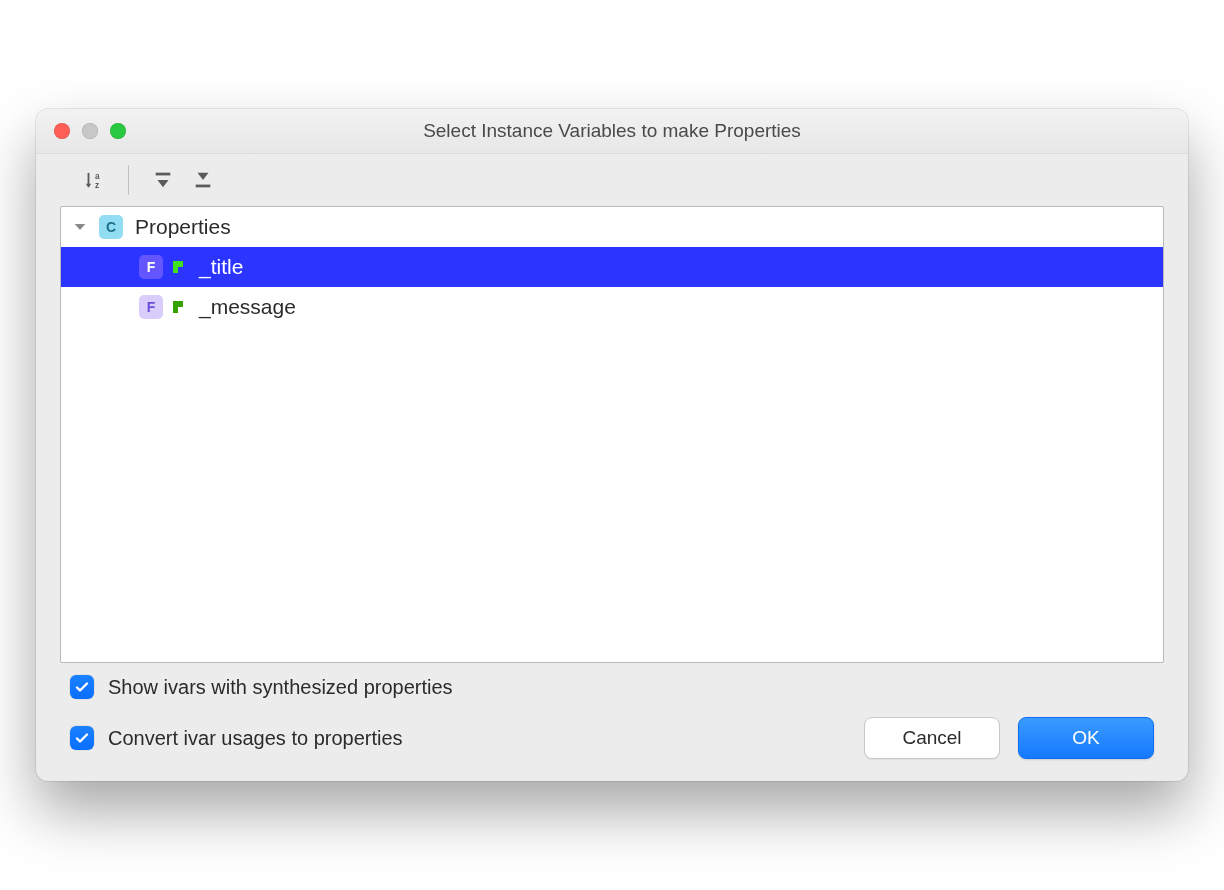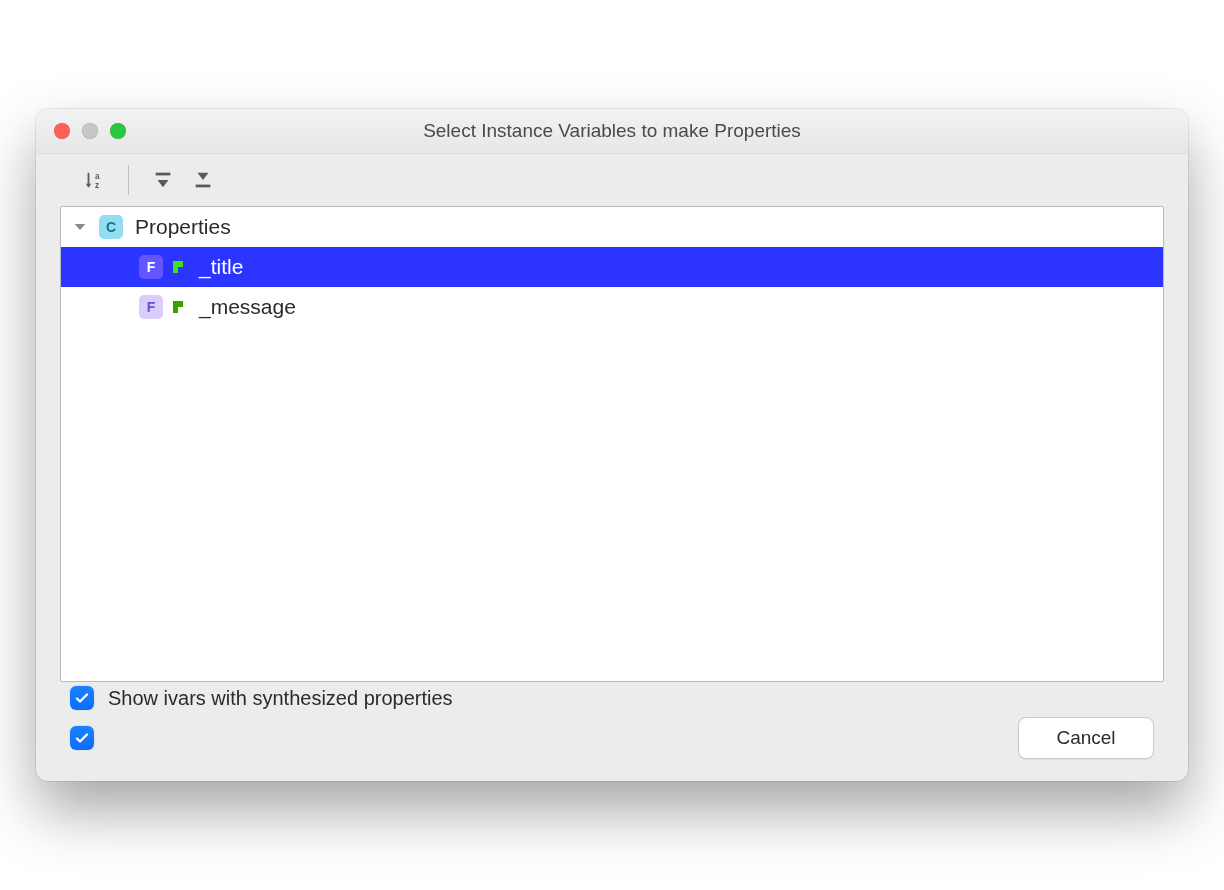--- a/index.html
+++ b/index.html
@@ -90,21 +90,21 @@
   }
   .badge-c{background:#93ddf3;color:#1a6f8a;}
   .badge-f{background:#d9cdfc;color:#6e4dd6;}
   .row.selected .badge-f{background:#6355ff;color:#ffffff;}
   .bookmark{width:16px;height:16px;display:inline-block;}
   .bookmark svg{display:block;}
   .bookmark.green path{fill:var(--green);}
   .row.selected .bookmark.green path{fill:#3fe21a;}
   .row-label{padding-left:4px;}
   .options{
-    padding:4px 10px 0 10px;display:flex;flex-direction:column;gap:7px;
+    padding:12px 10px 0 10px;display:flex;flex-direction:column;gap:18px;
     font-size:20px;color:var(--text);
   }
   .opt-row{display:flex;align-items:center;justify-content:space-between;}
   .opt-left{display:flex;align-items:center;gap:14px;}
   .chk{
     width:24px;height:24px;border-radius:6px;background:linear-gradient(var(--accent),var(--accent2));
     display:flex;align-items:center;justify-content:center;
     box-shadow:0 0 0 .5px rgba(0,0,0,.1);
   }
   .chk svg{width:16px;height:16px;display:block;}
@@ -212,22 +212,24 @@
           <div></div>
         </div>
 
         <div class="opt-row">
           <div class="opt-left">
             <span class="chk">
               <svg viewBox="0 0 16 16">
                   <path d="M3 8.5 l3 3 7-7" fill="none" stroke="#fff" stroke-width="2.4" stroke-linecap="round" stroke-linejoin="round"></path>
                 </svg>
             </span>
+            <span>Convert ivar usages to properties</span>
           </div>
           <div class="buttons">
             <div class="btn secondary">Cancel</div>
+            <div class="btn primary">OK</div>
           </div>
         </div>
       </div>
     </div>
 
   </div>
 </div>
 
 </body></html>

